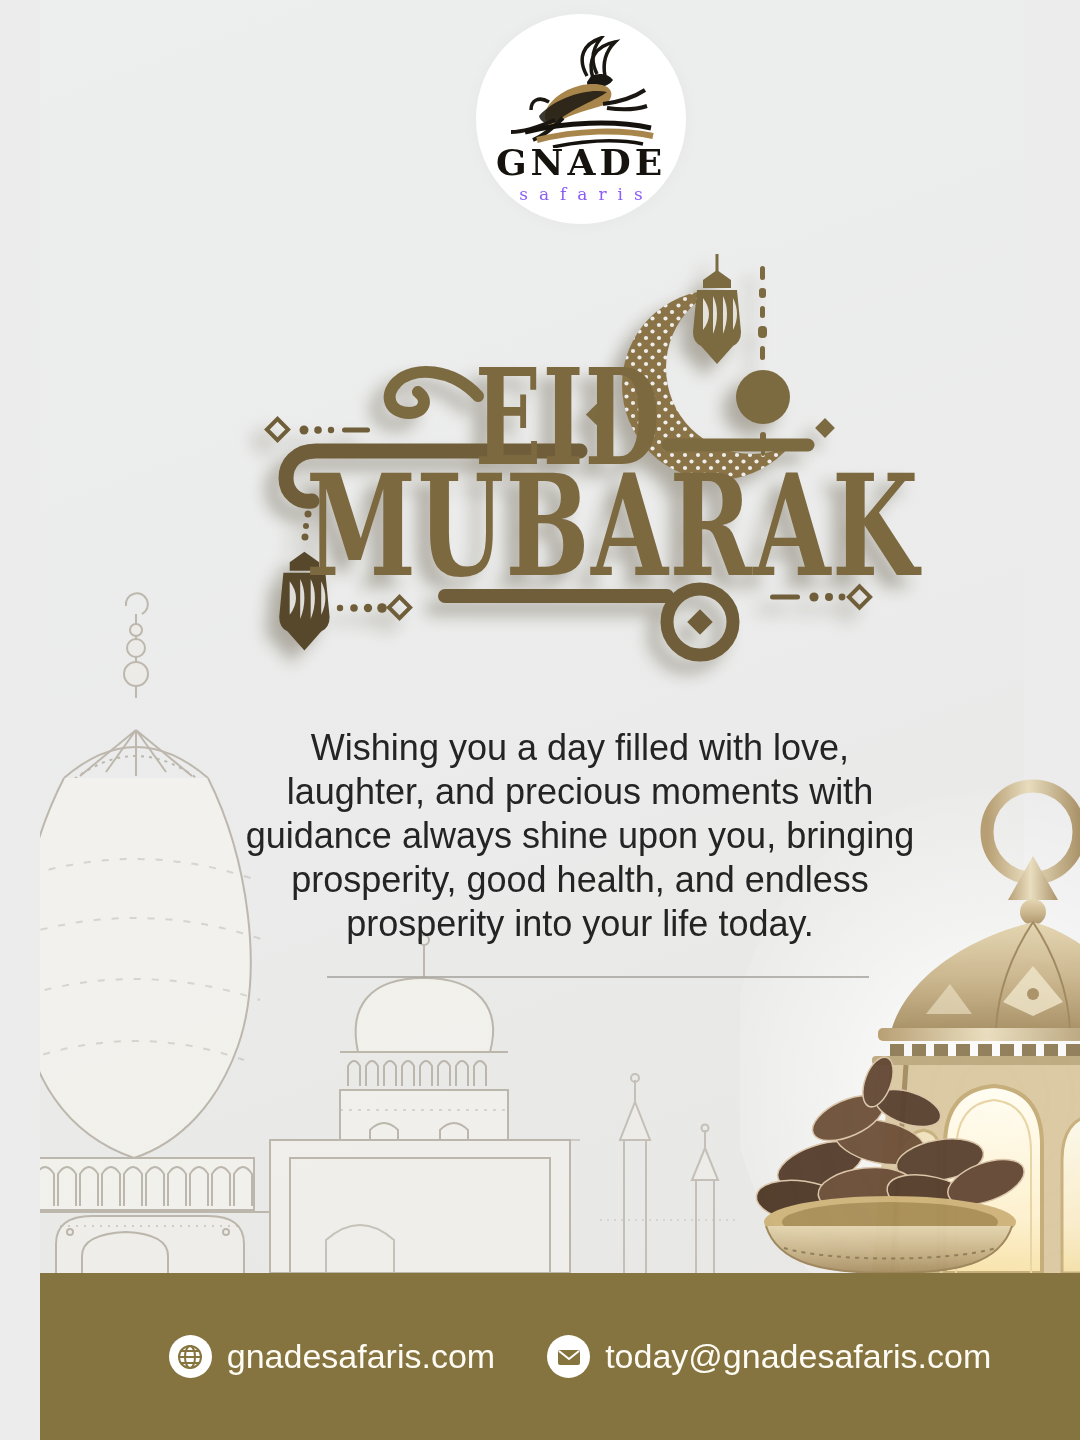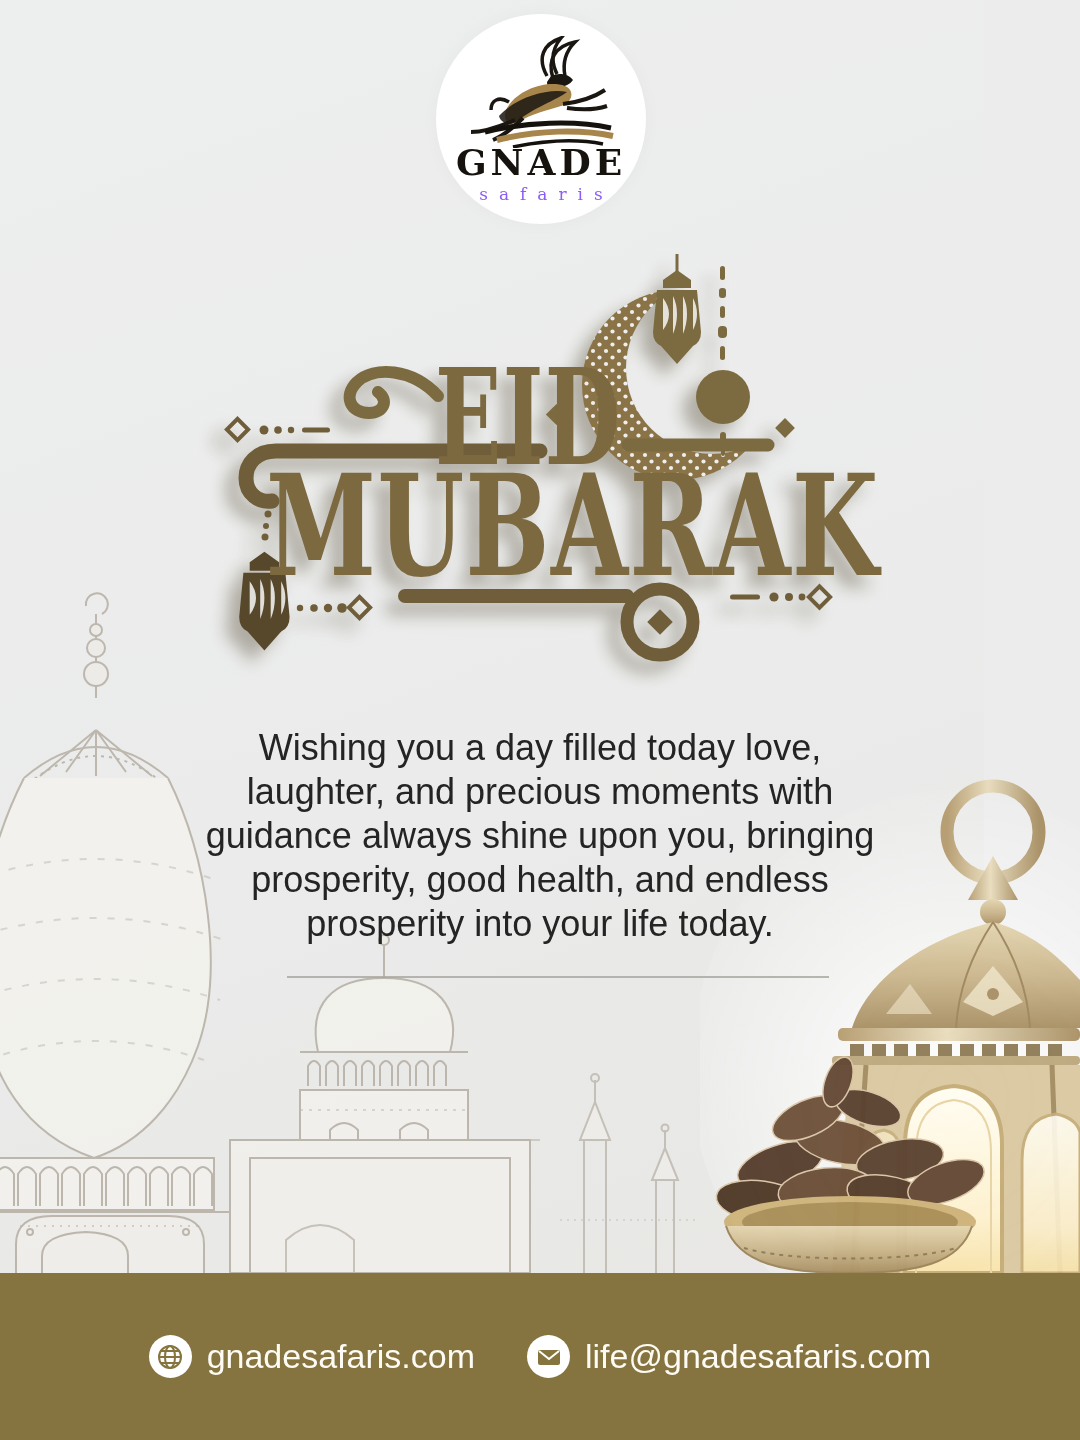--- a/index.html
+++ b/index.html
@@ -1,19 +1,19 @@
 <!DOCTYPE html>
 <html><head>
 <meta charset="utf-8">
 <style>
   html,body{margin:0;padding:0;}
   body{width:1080px;height:1440px;position:relative;overflow:hidden;
        font-family:"Liberation Sans",sans-serif;background:#ebeceb;}
   .stage{position:absolute;inset:0;width:984px;height:1440px;
-         background:linear-gradient(160deg,#edeeee 0%,#eaebea 55%,#e7e6e3 100%);}
+         background:linear-gradient(160deg,#edeeee 0%,#eaebea 55%,#e7e6e3 100%);margin-left:40px;}
 
   
   .logo-circle{position:absolute;left:436px;top:14px;width:210px;height:210px;
     background:#ffffff;border-radius:50%;display:flex;flex-direction:column;
     align-items:center;justify-content:flex-start;box-shadow:0 0 18px rgba(0,0,0,0.03);}
   .logo-art{margin-top:22px;}
   .logo-brand{font-family:"DejaVu Serif","Liberation Serif",serif;font-weight:bold;
     font-size:36px;letter-spacing:4px;color:#16130f;line-height:1;margin-top:-4px;}
   .logo-sub{font-family:"DejaVu Serif","Liberation Serif",serif;font-size:17px;
     letter-spacing:11px;color:#8b5cf6;margin-top:4px;text-indent:11px;}
@@ -326,21 +326,21 @@
         <circle cx="622" cy="347" r="3.4"></circle>
         <rect x="632" y="339.5" width="15" height="15" transform="rotate(45 639.5 347)" fill="none" stroke="#6f5e39" stroke-width="4"></rect>
       </g>
     </svg>
 
     <div class="word-eid">EID</div>
     <div class="word-mubarak">MUBARAK</div>
   </div>
 
   <div class="message">
-    <div>Wishing you a day filled today love,</div>
+    <div>Wishing you a day filled with love,</div>
     <div>laughter, and precious moments with</div>
     <div>guidance always shine upon you, bringing</div>
     <div>prosperity, good health, and endless</div>
     <div>prosperity into your life today.</div>
   </div>
 
   <div class="divider"></div>
 
   <div class="footer">
     <div class="contact">
@@ -355,17 +355,17 @@
       </span>
       <span>gnadesafaris.com</span>
     </div>
     <div class="contact">
       <span class="icon-circle">
         <svg width="26" height="26" viewBox="0 0 26 26">
           <rect x="2" y="6" width="22" height="15" rx="2" fill="#85743e"></rect>
           <path d="M3,7 L13,15 L23,7" fill="none" stroke="#ffffff" stroke-width="2"></path>
         </svg>
       </span>
-      <span>life@gnadesafaris.com</span>
+      <span>today@gnadesafaris.com</span>
     </div>
   </div>
 
 </div>
 
 </body></html>

